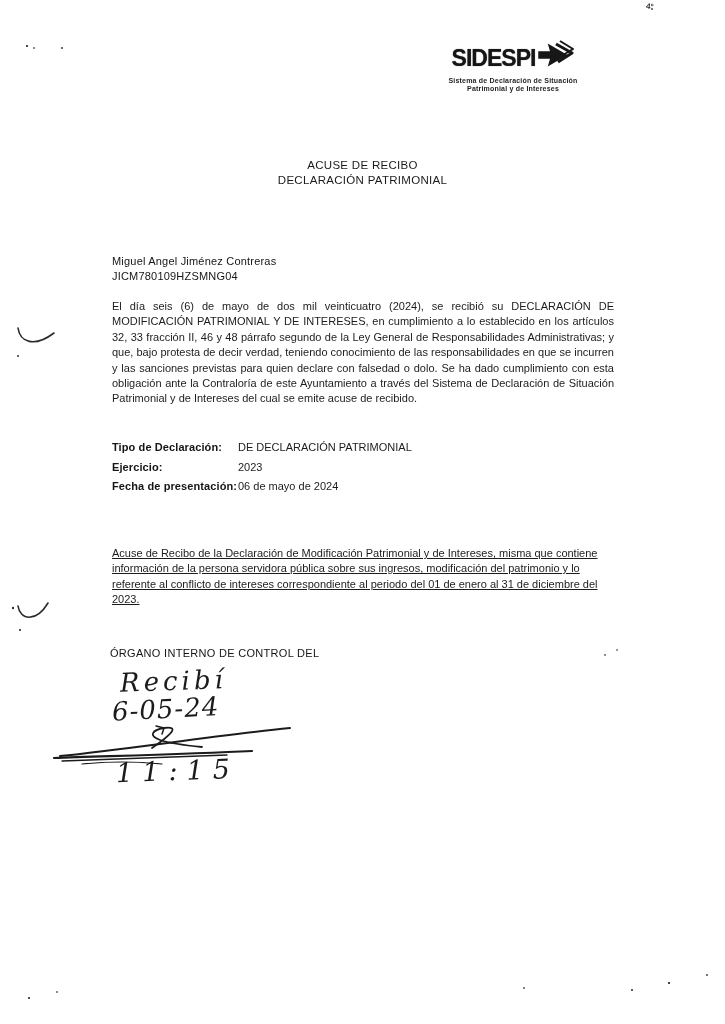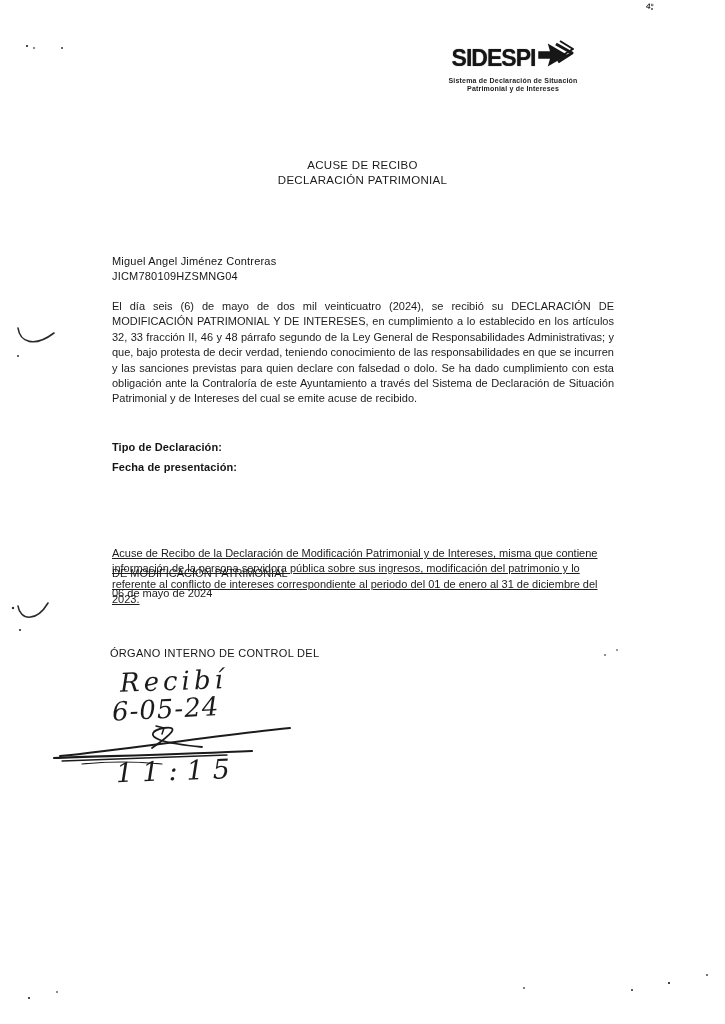--- a/index.html
+++ b/index.html
@@ -78,21 +78,20 @@
   }
 
   
   .fields {
     position: absolute; left: 112px; top: 441px; width: 480px;
     font-size: 11px;
   }
   .field-row {
     display: flex; align-items: baseline;
     height: 19.5px;
-    flex-direction: column;
   }
   .field-label {
     font-weight: bold; color: #151515;
     width: 126px; flex: 0 0 126px;
     letter-spacing: 0.1px;
   }
   .field-value { color: #1c1c1c; white-space: nowrap; }
 
   
   .oic-heading {
@@ -176,21 +175,25 @@
   <div class="recipient">
     <div>Miguel Angel Jiménez Contreras</div>
     <div>JICM780109HZSMNG04</div>
   </div>
 
   <div class="para1">El día seis (6) de mayo de dos mil veinticuatro (2024), se recibió su DECLARACIÓN DE MODIFICACIÓN PATRIMONIAL Y DE INTERESES, en cumplimiento a lo establecido en los artículos 32, 33 fracción II, 46 y 48 párrafo segundo de la Ley General de Responsabilidades Administrativas; y que, bajo protesta de decir verdad, teniendo conocimiento de las responsabilidades en que se incurren y las sanciones previstas para quien declare con falsedad o dolo. Se ha dado cumplimiento con esta obligación ante la Contraloría de este Ayuntamiento a través del Sistema de Declaración de Situación Patrimonial y de Intereses del cual se emite acuse de recibido.</div>
 
   <div class="fields">
     <div class="field-row">
       <span class="field-label">Tipo de Declaración:</span>
-      <span class="field-value">DE MODIFICACIÓN PATRIMONIAL</span>
+      <span class="field-value">DE DECLARACIÓN PATRIMONIAL</span>
+    </div>
+    <div class="field-row">
+      <span class="field-label">Ejercicio:</span>
+      <span class="field-value">2023</span>
     </div>
     <div class="field-row">
       <span class="field-label">Fecha de presentación:</span>
       <span class="field-value">06 de mayo de 2024</span>
     </div>
   </div>
 
   <div class="para2">Acuse de Recibo de la Declaración de Modificación Patrimonial y de Intereses, misma que contiene información de la persona servidora pública sobre sus ingresos, modificación del patrimonio y lo referente al conflicto de intereses correspondiente al periodo del 01 de enero al 31 de diciembre del 2023.</div>
 
   <div class="oic-heading">ÓRGANO INTERNO DE CONTROL DEL</div>

